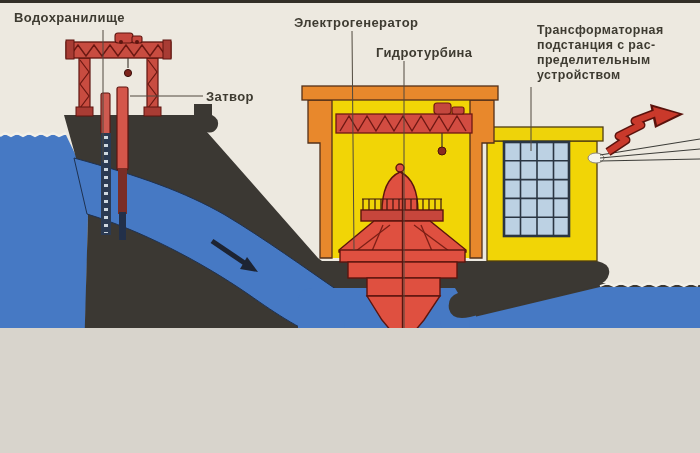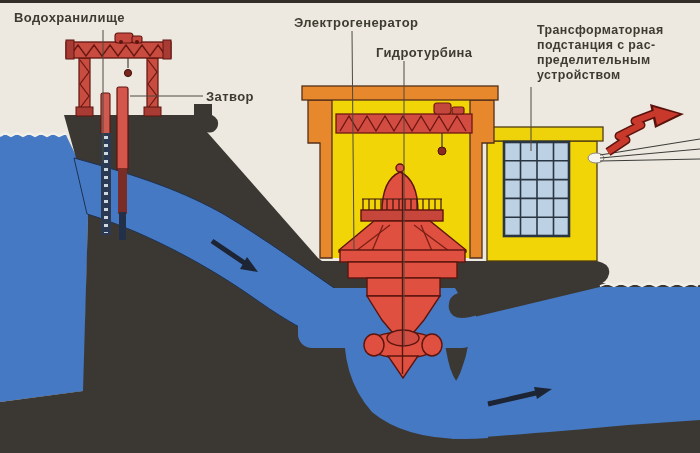--- a/index.html
+++ b/index.html
@@ -1,16 +1,16 @@
 <!DOCTYPE html>
 <html><head>
 <meta charset="utf-8">
 <style>
   html,body{margin:0;padding:0;background:#d8d4cc;}
-  .stage{position:relative;width:700px;height:453px;overflow:hidden;background:#EDE9E0;
+  .stage{position:relative;width:700px;height:328px;overflow:hidden;background:#EDE9E0;
          font-family:"Liberation Sans",sans-serif;}
   svg{position:absolute;left:0;top:0;}
   text{font-family:"Liberation Sans",sans-serif;font-weight:700;fill:#3E3B31;letter-spacing:.4px;}
   .lbl{font-size:13px;}
   .lbl-sm{font-size:12.4px;}
 </style>
 </head>
 <body>
 
 <div class="stage">

